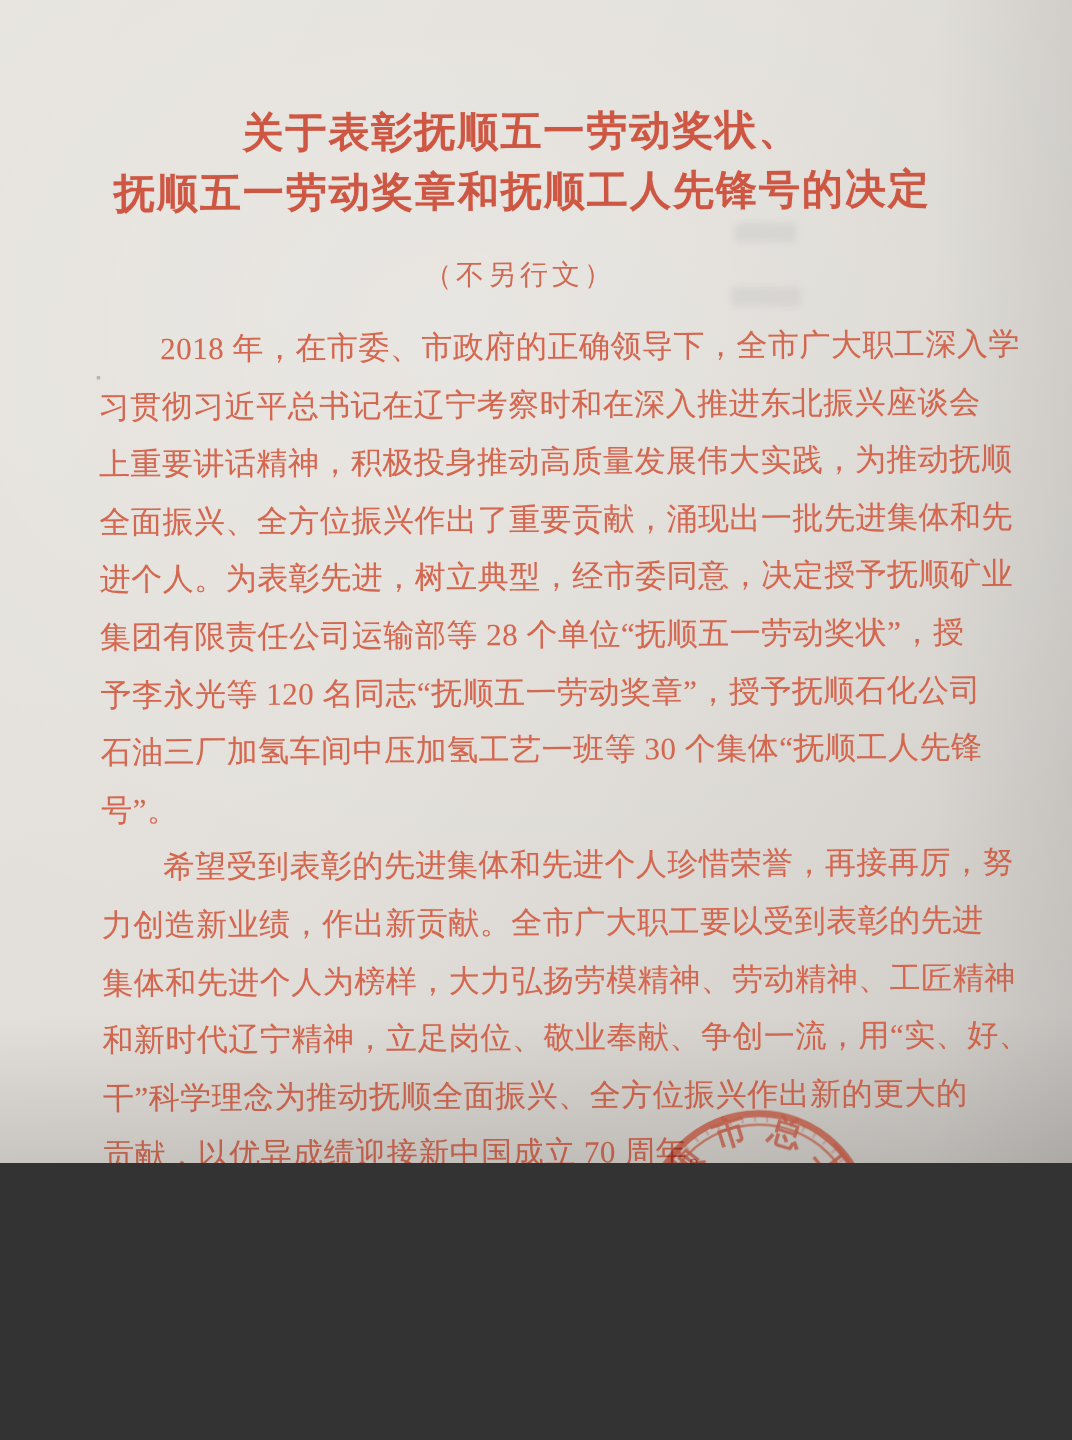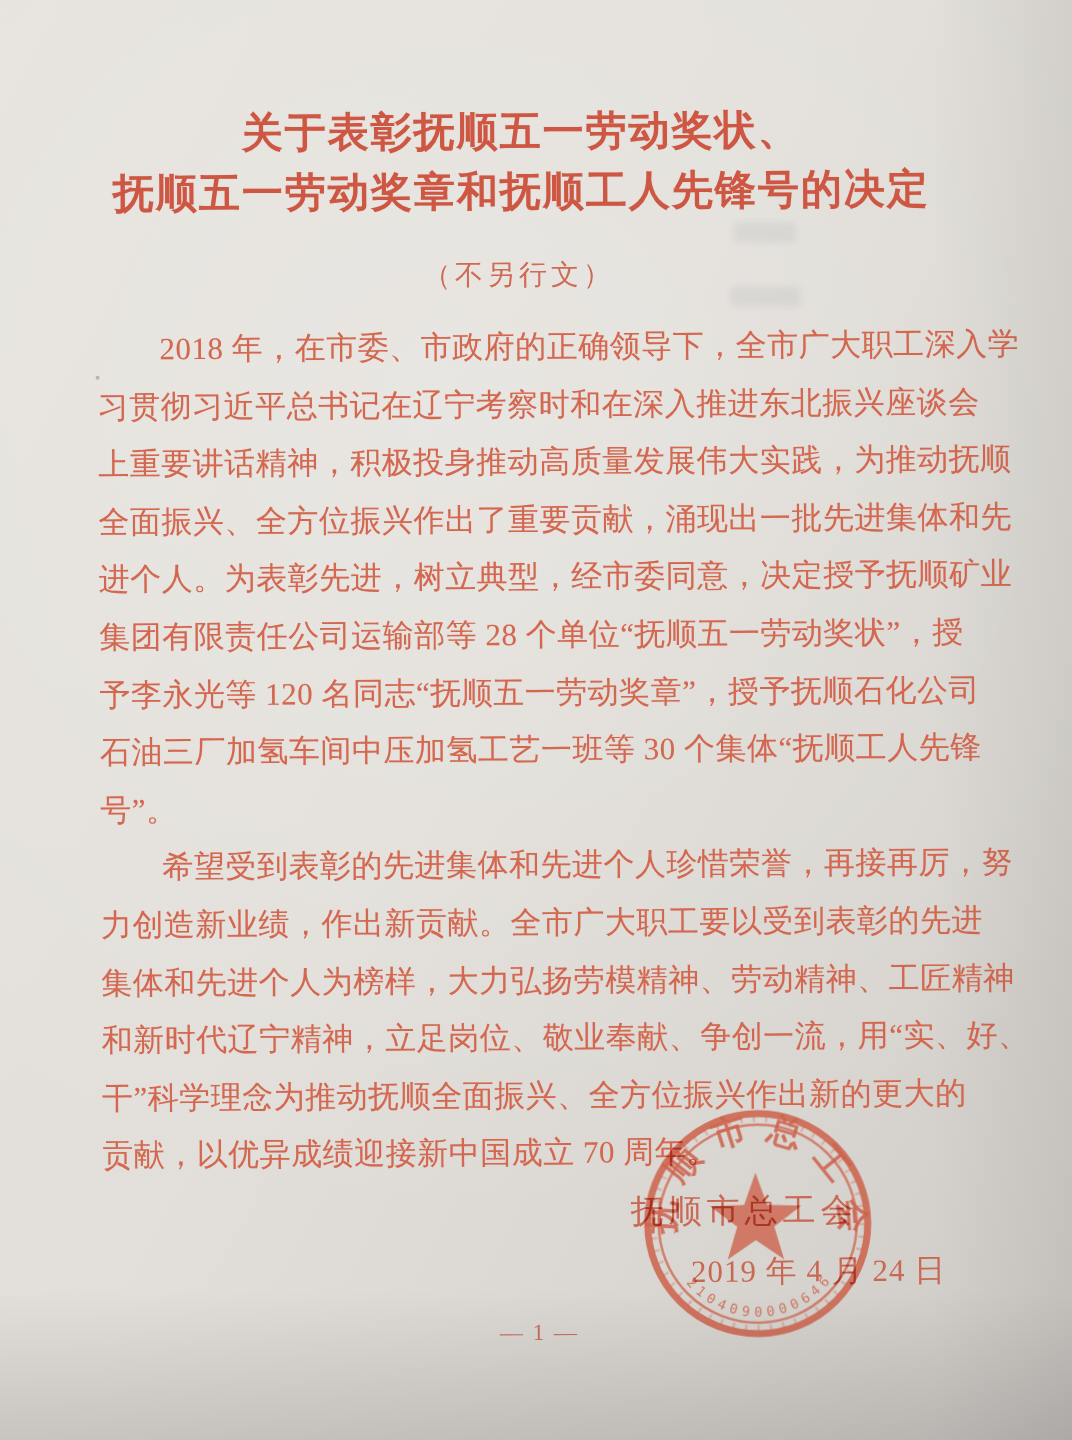--- a/index.html
+++ b/index.html
@@ -1,17 +1,17 @@
 <!DOCTYPE html>
 <html><head>
 <meta charset="utf-8">
 <style>
   html,body{margin:0;padding:0;background:#333;}
   #page{
-    position:relative;width:1072px;height:1440px;overflow:hidden;
+    position:relative;width:1072px;height:1163px;overflow:hidden;
     background:
       radial-gradient(130% 95% at 42% 28%, rgba(255,255,255,0.20), rgba(0,0,0,0) 62%),
       linear-gradient(118deg,#e6e3de 0%, #e2dfda 45%, #d8d5d0 78%, #ccc9c5 100%);
     font-family:"Liberation Serif","DejaVu Serif",serif;
   }
   .shade-bottom{position:absolute;left:0;right:0;bottom:0;height:150px;
     background:linear-gradient(to bottom,rgba(60,58,56,0) 0%,rgba(60,58,56,0.16) 100%);}
   .shade-right{position:absolute;top:0;bottom:0;right:0;width:140px;
     background:linear-gradient(to right,rgba(70,68,66,0) 0%,rgba(70,68,66,0.08) 100%);}
   .doc{position:absolute;inset:0;transform:rotate(-0.35deg);transform-origin:50% 54%;}

